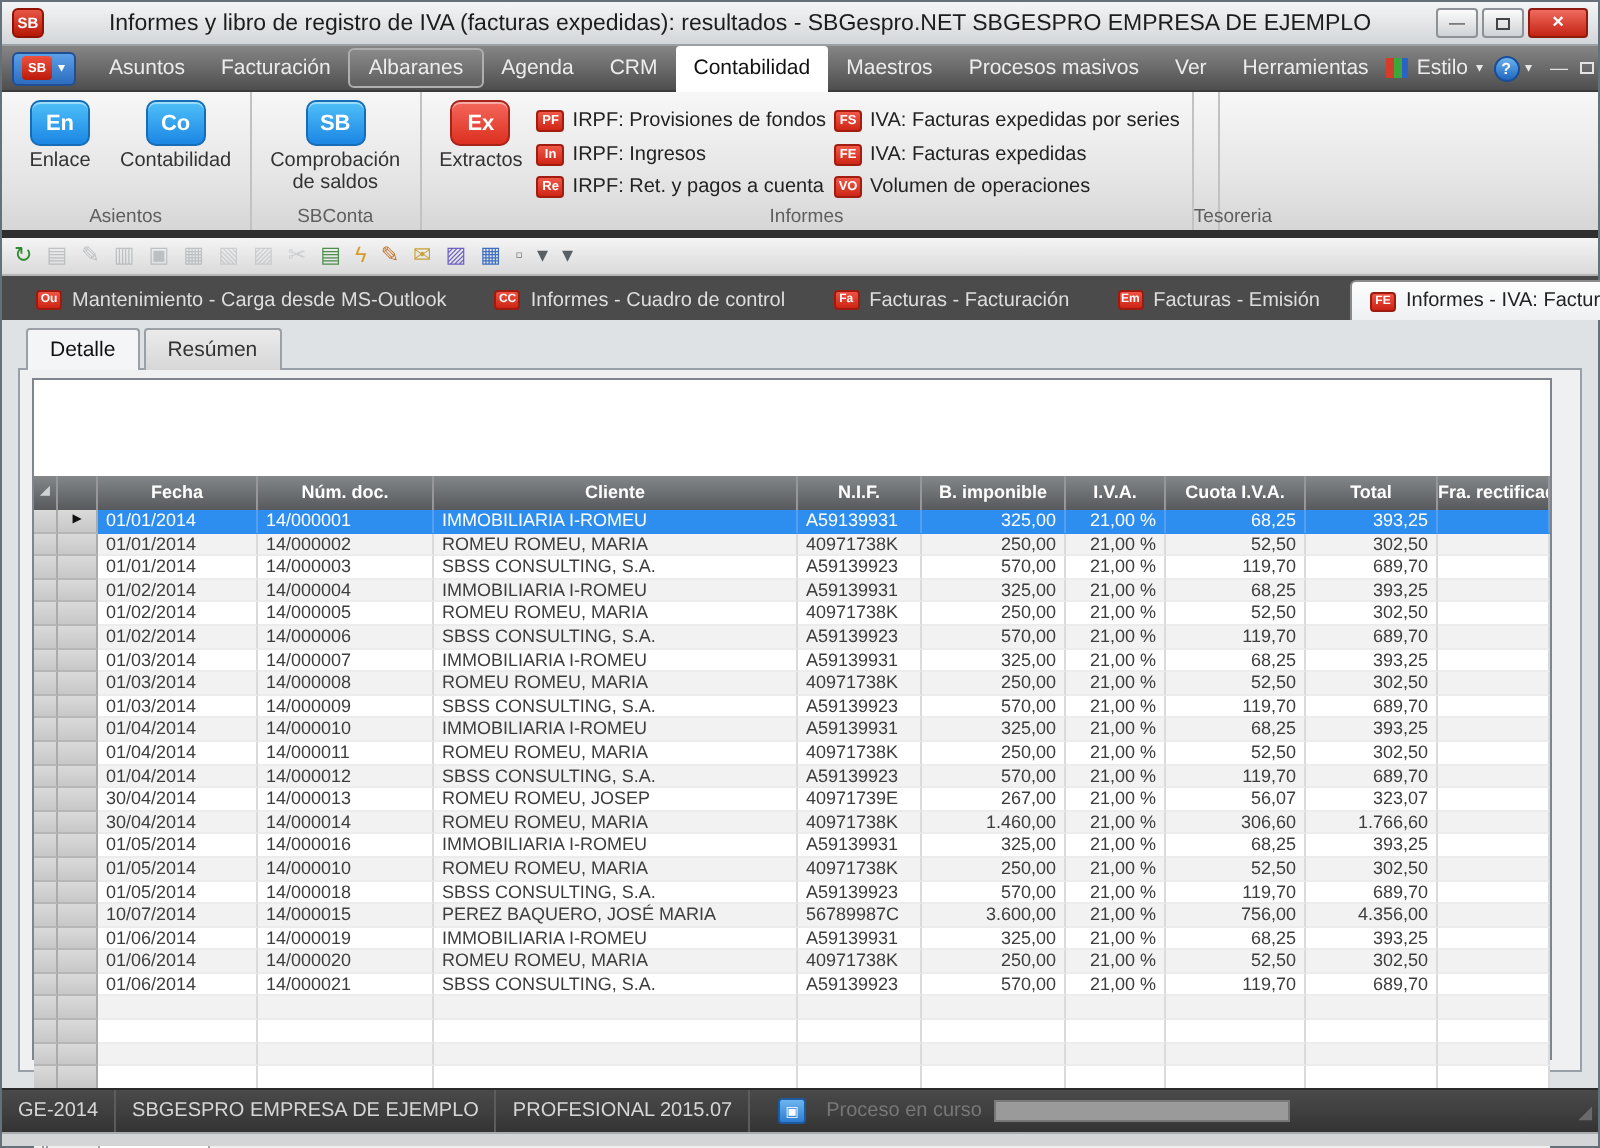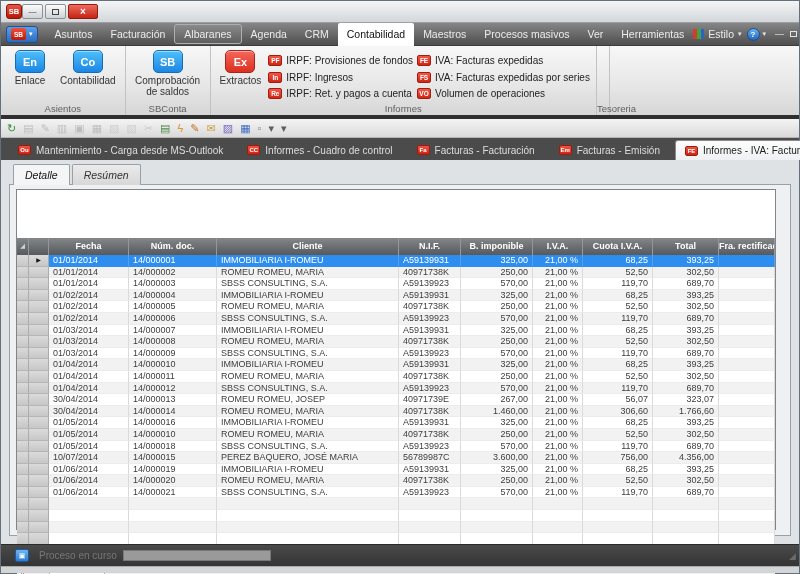--- a/index.html
+++ b/index.html
@@ -74,21 +74,21 @@
   .doctabs { height:22px; flex:0 0 22px; background:#4b4b4b; display:flex; align-items:flex-end; padding-left:8px; }
   .doc-tab { height:20px; display:flex; align-items:center; padding:0 9px; gap:5px; color:#dedede; font-size:10px;
     white-space:nowrap; margin-right:6px; }
   .doc-tab.active { background:linear-gradient(#fdfdfd,#eef0f2); color:#222; border:1px solid #8a8a8a; border-bottom:none;
     border-radius:3px 3px 0 0; }
   .tab-badge { width:13px; height:10px; border-radius:2px; background:linear-gradient(#ef5343,#cd2414);
     border:1px solid #9d1b0e; color:#fff; font-size:6px; font-weight:bold; display:flex; align-items:center; justify-content:center; flex:0 0 13px; }
 
   
   .workspace { flex:1; background:#dfe2e4; padding:4px 8px 0 8px; }
-  .pagetabs { display:flex; padding-left:4px; position:relative; z-index:2; margin-bottom:-1px;font-style:italic; }
+  .pagetabs { display:flex; padding-left:4px; position:relative; z-index:2; margin-bottom:-1px; }
   .ptab { height:21px; line-height:20px; padding:0 11px; font-size:10.5px; color:#333;
     border:1px solid #9aa0a5; border-bottom:none; border-radius:2px 2px 0 0;
     background:linear-gradient(#ebebeb,#d7d7d7); margin-right:2px; }
   .ptab.active { background:#f4f5f6; color:#111; }
   .content-panel { border:1px solid #99a0a7; background:#eef0f1; height:352px; padding:4px 0 0 6px; }
   .grid-panel { width:760px; height:341px; border:1px solid #7f858b; background:#fff; display:flex; flex-direction:column; }
   .grid-header { display:flex; height:17px; flex:0 0 17px; background:linear-gradient(#838789,#57595c);margin-top:48px; }
   .hcell { border-right:1px solid #97979b; height:17px; line-height:16px; text-align:center;
     font-size:9px; font-weight:bold; color:#fff; overflow:hidden; white-space:nowrap; }
   .hcell.corner { font-size:6px; color:#cfd2d4; }
@@ -129,20 +129,21 @@
   .resize-grip { margin-left:auto; margin-right:3px; color:#6a6a6a; font-size:9px; }
   .bottom-strip { height:7px; flex:0 0 7px; background:#d3d5d7; border-top:1px solid #a9adb0; }
 </style>
 </head>
 <body>
 
 <div class="window">
 
   <div class="titlebar">
     <span class="app-badge">SB</span>
+    <div class="title">Informes y libro de registro de IVA (facturas expedidas): resultados - SBGespro.NET SBGESPRO EMPRESA DE EJEMPLO</div>
     <div class="win-btns">
       <span class="wbtn">
           <span>—</span>
         </span>
       <span class="wbtn">
           <span class="box-icon"></span>
         </span>
       <span class="wbtn close">
           <span>×</span>
         </span>
@@ -221,26 +222,26 @@
             <span class="mini-badge">In</span>
             <span class="small-label">IRPF: Ingresos</span>
           </div>
           <div class="small-item">
             <span class="mini-badge">Re</span>
             <span class="small-label">IRPF: Ret. y pagos a cuenta</span>
           </div>
         </div>
       <div class="small-col">
           <div class="small-item">
+            <span class="mini-badge">FS</span>
+            <span class="small-label">IVA: Facturas expedidas por series</span>
+          </div>
+          <div class="small-item">
             <span class="mini-badge">FE</span>
             <span class="small-label">IVA: Facturas expedidas</span>
-          </div>
-          <div class="small-item">
-            <span class="mini-badge">FS</span>
-            <span class="small-label">IVA: Facturas expedidas por series</span>
           </div>
           <div class="small-item">
             <span class="mini-badge">VO</span>
             <span class="small-label">Volumen de operaciones</span>
           </div>
         </div>
       <div class="group-label">Informes</div>
     </div>
     <div class="rgroup">
       <div class="group-label">Tesoreria</div>
@@ -660,20 +661,25 @@
           <span class="page-box">1</span>
           <span class="pager-of">de 21</span>
           <span class="pbtn on">▶</span>
           <span class="pbtn on">▶|</span>
         </div>
       </div>
     </div>
   </div>
 
   <div class="statusbar">
+    <span class="status-segments" style="display:flex;height:100%;">
+        <span class="seg">GE-2014</span>
+        <span class="seg">SBGESPRO EMPRESA DE EJEMPLO</span>
+        <span class="seg">PROFESIONAL 2015.07</span>
+      </span>
     <span class="messenger">▣</span>
     <span class="process-label">Proceso en curso</span>
     <span class="progress"></span>
     <span class="resize-grip">◢</span>
   </div>
   <div class="bottom-strip"></div>
 
 </div>
 
 </body></html>

